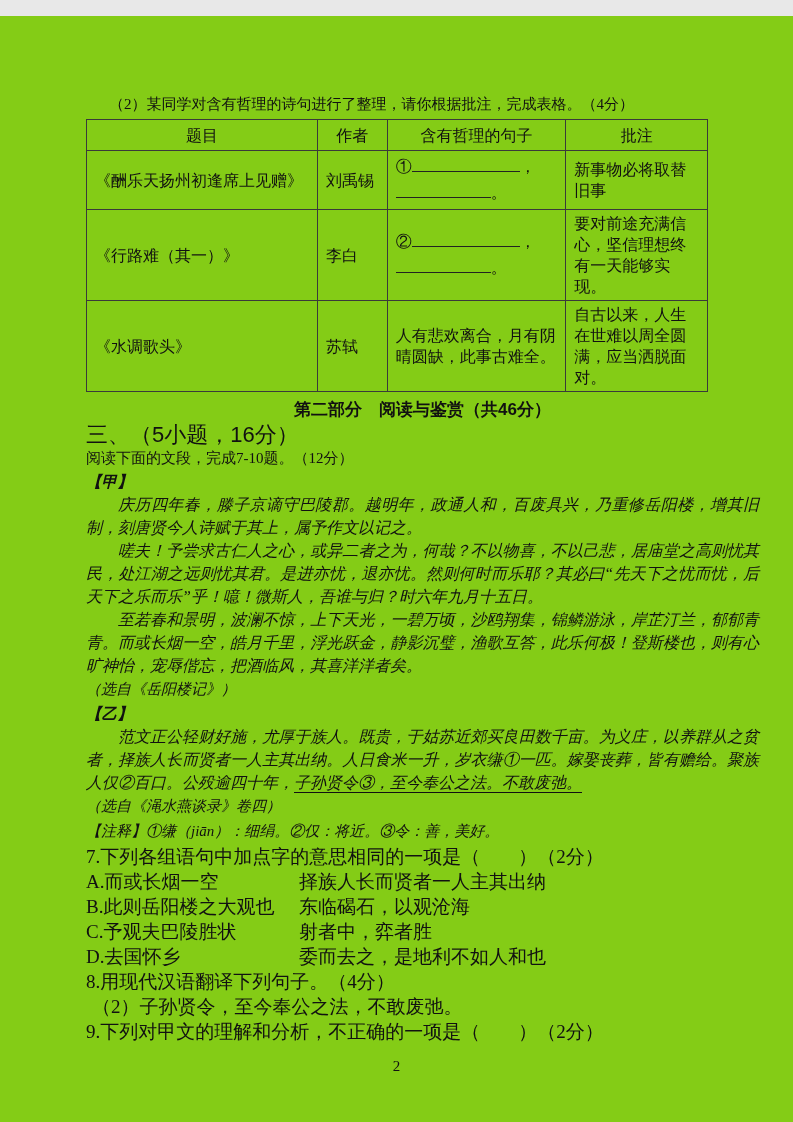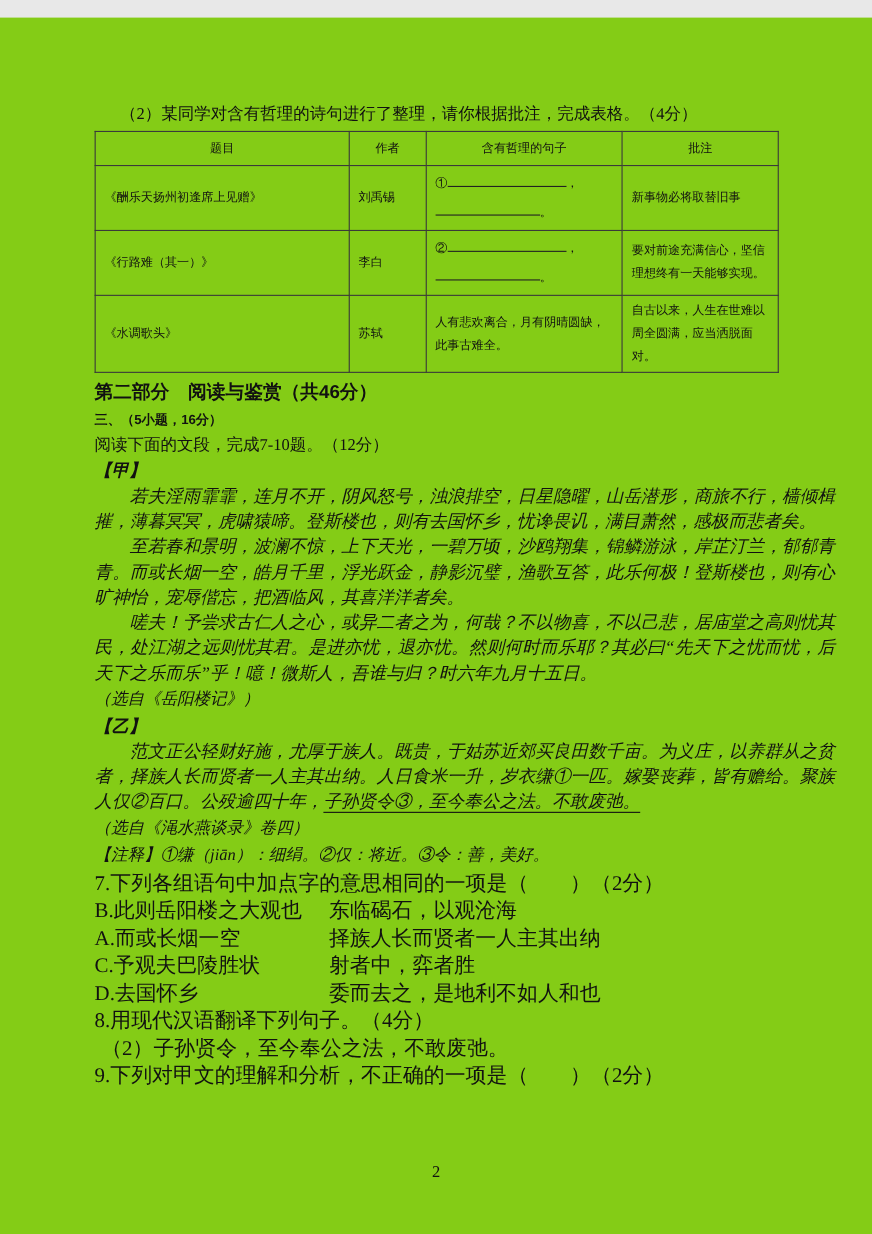--- a/index.html
+++ b/index.html
@@ -15,21 +15,21 @@
     overflow:hidden;
   }
   
   .intro { font-size:15px; line-height:20px; padding-left:23px; margin-bottom:5px; }
 
   
   table.poem-table {
     border-collapse:collapse;
     width:622px;
     table-layout:fixed;
-    font-size:11px;
+    font-size:16px;
   }
   .poem-table th, .poem-table td {
     border:1.5px solid #3a3a3a;
     font-weight:normal;
     padding:3px 8px;
     vertical-align:middle;
     line-height:21px;
   }
   .poem-table th { text-align:center; height:24px; }
   .col-title { width:212px; }
@@ -43,30 +43,30 @@
     border-bottom:1px solid #222;
     height:14px;
     vertical-align:baseline;
   }
   .blank-a { width:108px; }
   .blank-b { width:95px; }
   .sentence-line { line-height:26px; }
 
   
   .section-title {
-    text-align:left;
+    text-align:center;
     font-weight:bold;
     font-size:17px;
     line-height:24px;
     margin-top:6px;
     font-family:"Liberation Sans","DejaVu Sans",sans-serif;
   }
   .part-title {
-    font-weight:bold;
-    font-size:12px;
+    font-weight:normal;
+    font-size:22px;
     line-height:25px;
     font-family:"Liberation Sans","DejaVu Sans",sans-serif;
   }
   .instruction { font-size:15px; line-height:23px; }
   .tag-label { font-size:15.5px; line-height:23px; font-weight:bold; font-style:italic; }
 
   
   .kai {
     font-style:italic;
     font-size:16px;
@@ -156,42 +156,42 @@
       </tr>
     </tbody>
   </table>
 
   <div class="section-title">第二部分　阅读与鉴赏（共46分）</div>
   <div class="part-title">三、（5小题，16分）</div>
   <div class="instruction">阅读下面的文段，完成7-10题。（12分）</div>
 
   <div class="tag-label">【甲】</div>
   <div class="kai">
-    <p>若夫淫雨霏霏，连月不开，阴风怒号，浊浪排空，日星隐曜，山岳潜形，商旅不行，樯倾楫摧，薄暮冥冥，虎啸猿啼。登斯楼也，则有去国怀乡，忧谗畏讥，满目萧然，感极而悲者矣。</p>
+    <p>庆历四年春，滕子京谪守巴陵郡。越明年，政通人和，百废具兴，乃重修岳阳楼，增其旧制，刻唐贤今人诗赋于其上，属予作文以记之。</p>
+    <p>嗟夫！予尝求古仁人之心，或异二者之为，何哉？不以物喜，不以己悲，居庙堂之高则忧其民，处江湖之远则忧其君。是进亦忧，退亦忧。然则何时而乐耶？其必曰“先天下之忧而忧，后天下之乐而乐”乎！噫！微斯人，吾谁与归？时六年九月十五日。</p>
     <p>至若春和景明，波澜不惊，上下天光，一碧万顷，沙鸥翔集，锦鳞游泳，岸芷汀兰，郁郁青青。而或长烟一空，皓月千里，浮光跃金，静影沉璧，渔歌互答，此乐何极！登斯楼也，则有心旷神怡，宠辱偕忘，把酒临风，其喜洋洋者矣。</p>
-    <p>嗟夫！予尝求古仁人之心，或异二者之为，何哉？不以物喜，不以己悲，居庙堂之高则忧其民，处江湖之远则忧其君。是进亦忧，退亦忧。然则何时而乐耶？其必曰“先天下之忧而忧，后天下之乐而乐”乎！噫！微斯人，吾谁与归？时六年九月十五日。</p>
   </div>
   <div class="source-line">（选自《岳阳楼记》）</div>
 
   <div class="tag-label">【乙】</div>
   <div class="kai">
     <p><span>范文正公轻财好施，尤厚于族人。既贵，于姑苏近郊买良田数千亩。为义庄，以养群从之贫者，择族人长而贤者一人主其出纳。人日食米一升，岁衣缣①一匹。嫁娶丧葬，皆有赡给。聚族人仅②百口。公殁逾四十年，</span><span class="ul">子孙贤令③，至今奉公之法。不敢废弛。</span></p>
   </div>
   <div class="source-line">（选自《渑水燕谈录》卷四）</div>
   <div class="notes-line">【注释】①缣（jiān）：细绢。②仅：将近。③令：善，美好。</div>
 
   <div class="q">
     <div class="q-stem">7.下列各组语句中加点字的意思相同的一项是（　　）（2分）</div>
     <div class="opt-row">
+      <span class="opt-left">A.而或长烟一空</span>
+      <span class="opt-right">择族人长而贤者一人主其出纳</span>
+    </div>
+    <div class="opt-row">
       <span class="opt-left">B.此则岳阳楼之大观也</span>
       <span class="opt-right">东临碣石，以观沧海</span>
-    </div>
-    <div class="opt-row">
-      <span class="opt-left">A.而或长烟一空</span>
-      <span class="opt-right">择族人长而贤者一人主其出纳</span>
     </div>
     <div class="opt-row">
       <span class="opt-left">C.予观夫巴陵胜状</span>
       <span class="opt-right">射者中，弈者胜</span>
     </div>
     <div class="opt-row">
       <span class="opt-left">D.去国怀乡</span>
       <span class="opt-right">委而去之，是地利不如人和也</span>
     </div>
   </div>

